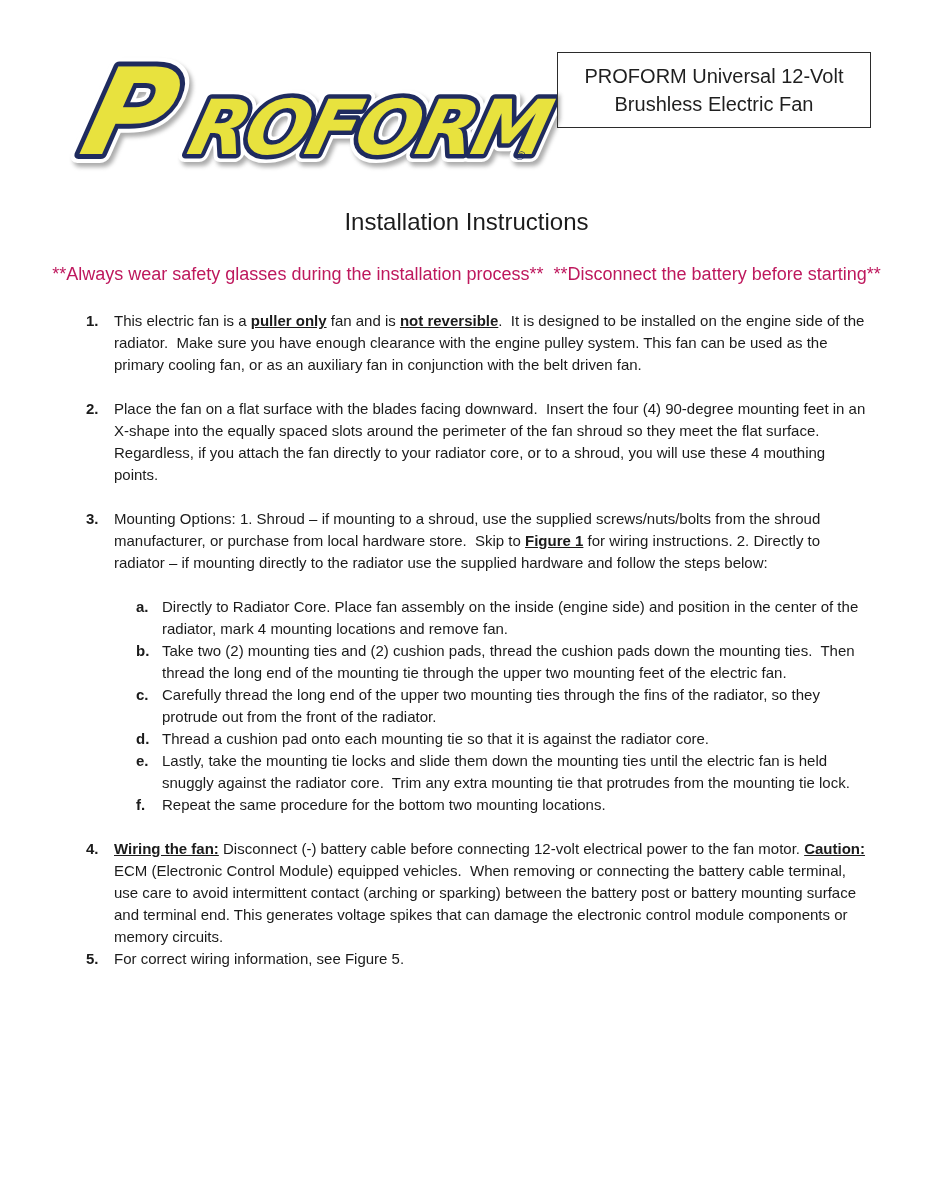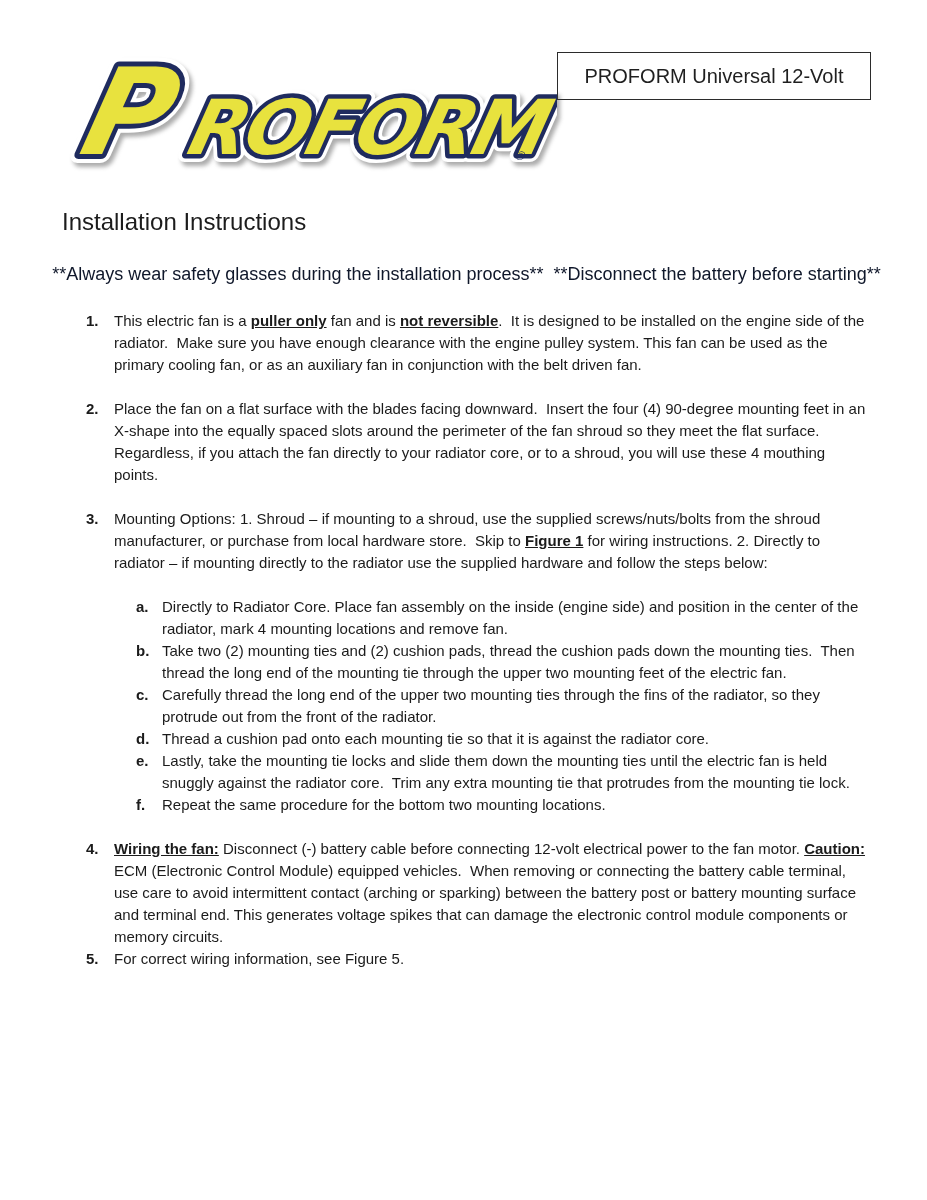--- a/index.html
+++ b/index.html
@@ -27,34 +27,34 @@
     text-align:center;
     font-size:20px;
     line-height:28px;
     color:#1f1f1f;
     margin-top:2px;
   }
   .title-box .line { white-space:nowrap; }
 
   
   .page-title {
-    text-align:left;
+    text-align:center;
     font-weight:400;
     font-size:24px;
     margin:36px 0 0 0;
     color:#1c1c1c;
   }
 
   
   .safety {
     text-align:center;
     font-size:18px;
     margin:28px -26px 10px -26px;
     white-space:pre-wrap;
-    color:#0f172a;
+    color:#be185d;
   }
 
   
   .list-root {
     margin-top:25px;
     padding-left:24px;
     font-size:15px;
     line-height:22px;
   }
   .li { display:flex; margin-bottom:22px; }
@@ -85,20 +85,21 @@
           <text class="logo-text" x="8" y="100" font-size="120" letter-spacing="-4" stroke-width="10" stroke-linejoin="round" paint-order="stroke" fill="#e8e23e" stroke="#1f2b5e">P</text>
           <text class="logo-text" x="116" y="100" font-size="76" letter-spacing="-3" stroke-width="9" stroke-linejoin="round" paint-order="stroke" fill="#e8e23e" stroke="#1f2b5e">ROFORM</text>
 
           <text x="446" y="106" font-size="12" font-family="DejaVu Sans, sans-serif" fill="#1f2b5e">®</text>
         </g>
       </svg>
     </div>
 
     <div class="title-box">
       <div class="line">PROFORM Universal 12-Volt</div>
+      <div class="line">Brushless Electric Fan</div>
     </div>
 
   </div>
 
   <h1 class="page-title">Installation Instructions</h1>
 
   <p class="safety">**Always wear safety glasses during the installation process**  **Disconnect the battery before starting**</p>
 
   <div class="list-root">
       <div class="li">

